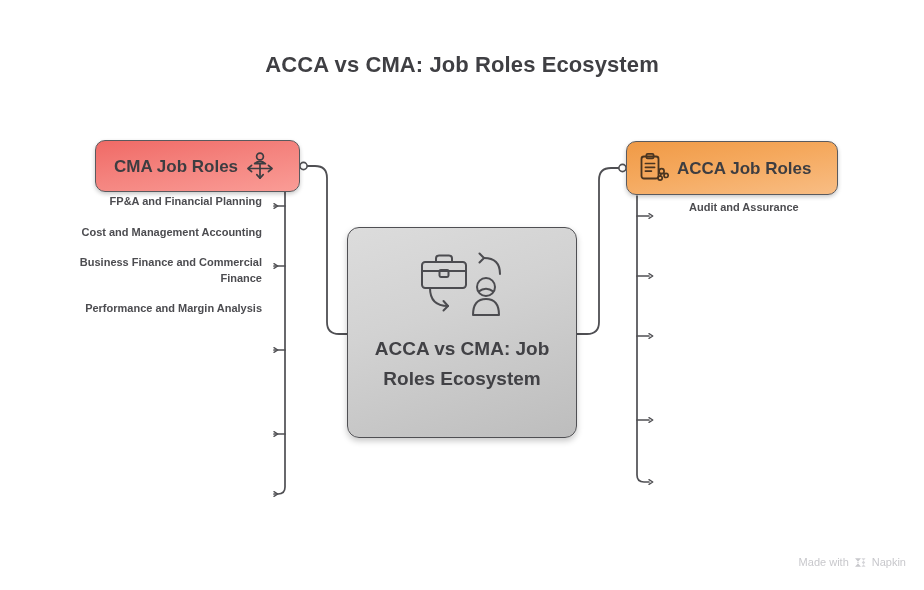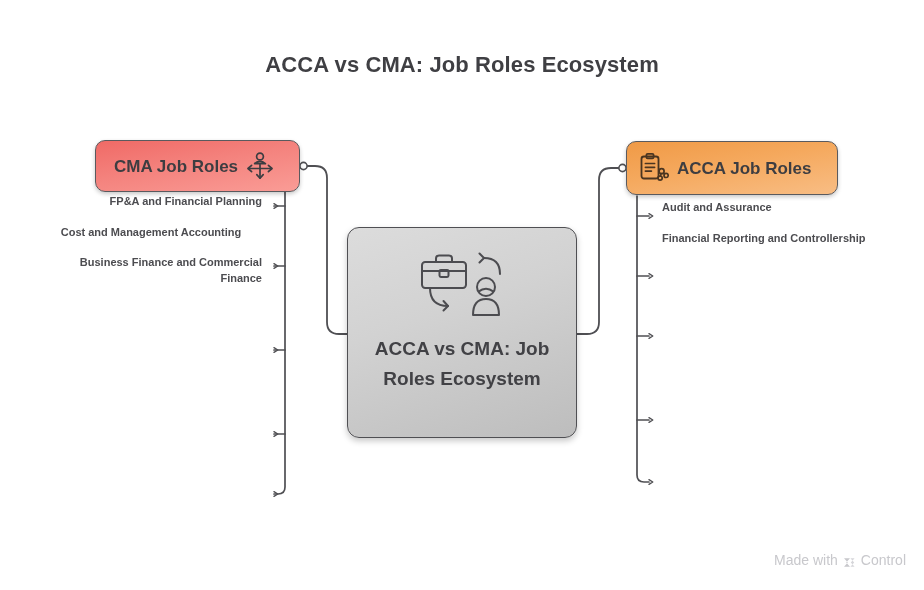--- a/index.html
+++ b/index.html
@@ -119,34 +119,34 @@
     text-align: right;
   }
   #list-acca {
     left: 662px;
     top: 200px;
     width: 230px;
     text-align: left;
   }
   .branch-item { margin-bottom: 14px; }
   #list-cma .branch-item:nth-child(1) { margin-bottom: 16px; }
-  #list-cma .branch-item:nth-child(2) { margin-bottom: 15px; text-align: center; }
+  #list-cma .branch-item:nth-child(2) { margin-bottom: 15px; }
   #list-cma .branch-item:nth-child(3) { margin-bottom: 15px; }
   #list-cma .branch-item:nth-child(4) { margin-bottom: 18px; }
-  #list-acca .branch-item { margin-bottom: 16px; }
+  #list-acca .branch-item { margin-bottom: 16px; margin-left: 27px; }
 
   
   #watermark {
     position: absolute;
     right: 18px;
     bottom: 22px;
     display: flex;
     align-items: flex-end;
     gap: 5px;
-    font-size: 14px;
+    font-size: 11px;
     color: #c8c8cc;
   }
 </style>
 </head>
 <body>
 
 <div id="diagram-title">ACCA vs CMA: Job Roles Ecosystem</div>
 
 <svg id="connector-layer" viewBox="0 0 924 590" width="924" height="590">
   <defs>
@@ -225,27 +225,27 @@
     <path d="M60.5,43.6 Q68,38 75.5,43.6" fill="none" stroke="#4c4c50" stroke-width="2"></path>
     <path d="M55,67 Q55,51 68,51 Q81,51 81,67 Z" fill="none" stroke="#4c4c50" stroke-width="2" stroke-linejoin="round"></path>
   </svg>
   <div id="center-node-label">ACCA vs CMA: Job Roles Ecosystem</div>
 </div>
 
 <div class="branch-list" id="list-cma">
   <div class="branch-item">FP&amp;A and Financial Planning</div>
   <div class="branch-item">Cost and Management Accounting</div>
   <div class="branch-item">Business Finance and Commercial Finance</div>
+  <div class="branch-item">Performance and Margin Analysis</div>
 </div>
 
 <div class="branch-list" id="list-acca">
   <div class="branch-item">Audit and Assurance</div>
-  <div class="branch-item">Financial Reporting and Controllership</div>
 </div>
 
 <div id="watermark">
   <span>Made with</span>
   <svg width="13" height="11" viewBox="0 0 13 11">
     <path d="M1,1.2 L7,1.2 L3.2,5.5 L7,9.8 L1,9.8 L4.8,5.5 Z" fill="#c8c8cc"></path>
     <path d="M7.4,1.2 L11.6,1.2 L7.8,5.5 L11.6,9.8 L7.4,9.8 L11.2,5.5 Z" fill="#d6d6da"></path>
   </svg>
-  <span>Control</span>
+  <span>Napkin</span>
 </div>
 
 </body></html>

